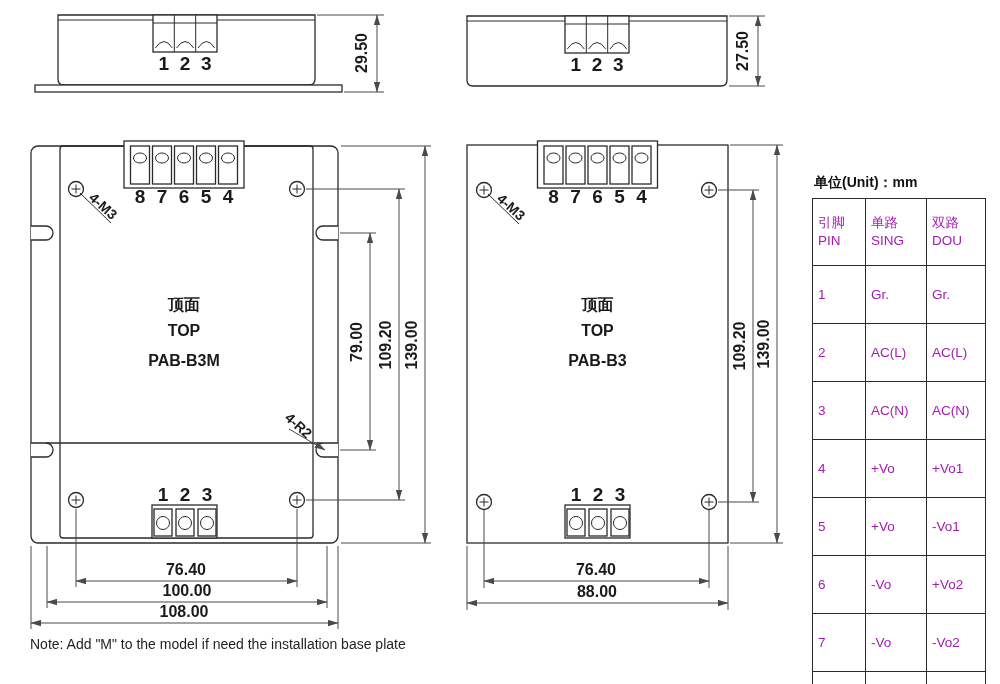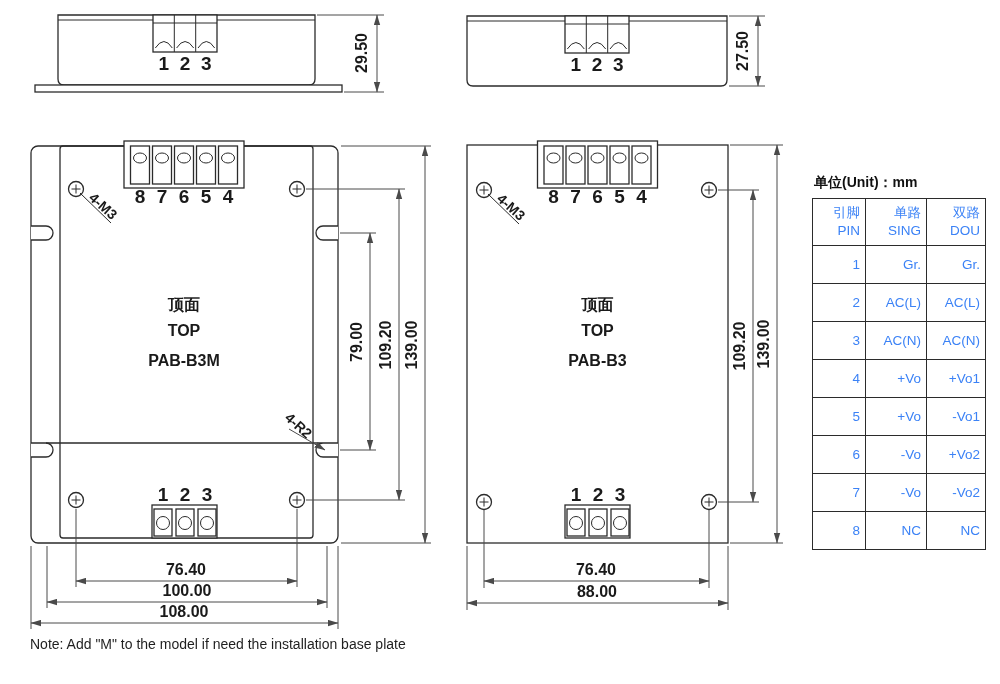--- a/index.html
+++ b/index.html
@@ -13,22 +13,22 @@
   .slot{fill:#ffffff;stroke:#2b2b2b;stroke-width:1.3;}
   .dimline{fill:none;stroke:#4a4a4a;stroke-width:1;}
   .num{font-size:19px;font-weight:600;text-anchor:middle;}
   .dimt{font-size:16px;font-weight:600;text-anchor:middle;}
   .cnlbl{font-size:16px;font-weight:600;text-anchor:middle;}
   .toplbl{font-size:16px;font-weight:700;text-anchor:middle;}
   .annot{font-size:14px;font-weight:600;}
   .tablewrap{position:absolute;left:812px;top:174px;}
   .unit{font-size:14px;font-weight:700;color:#111;margin:0 0 6px 2px;}
   .pin-table{border-collapse:collapse;background:#fff;}
-  .pin-table th,.pin-table td{border:1.3px solid #2b2b2b;text-align:right;
-      vertical-align:middle;color:#3b82f6;font-weight:400;padding:3px 5px;}
+  .pin-table th,.pin-table td{border:1.3px solid #2b2b2b;text-align:left;
+      vertical-align:middle;color:#a21caf;font-weight:400;padding:13px 5px;}
   .pin-table th{height:40px;font-size:13.5px;line-height:1.3;font-weight:400;}
   .pin-table td{height:31px;font-size:13.5px;}
   .col-pin{width:42px;}
   .col-sing{width:50px;margin-top:8px;}
   .col-dou{width:48px;}
   .note{position:absolute;left:30px;top:636px;font-size:14px;color:#1f1f1f;}
 </style>
 </head>
 <body>
 

